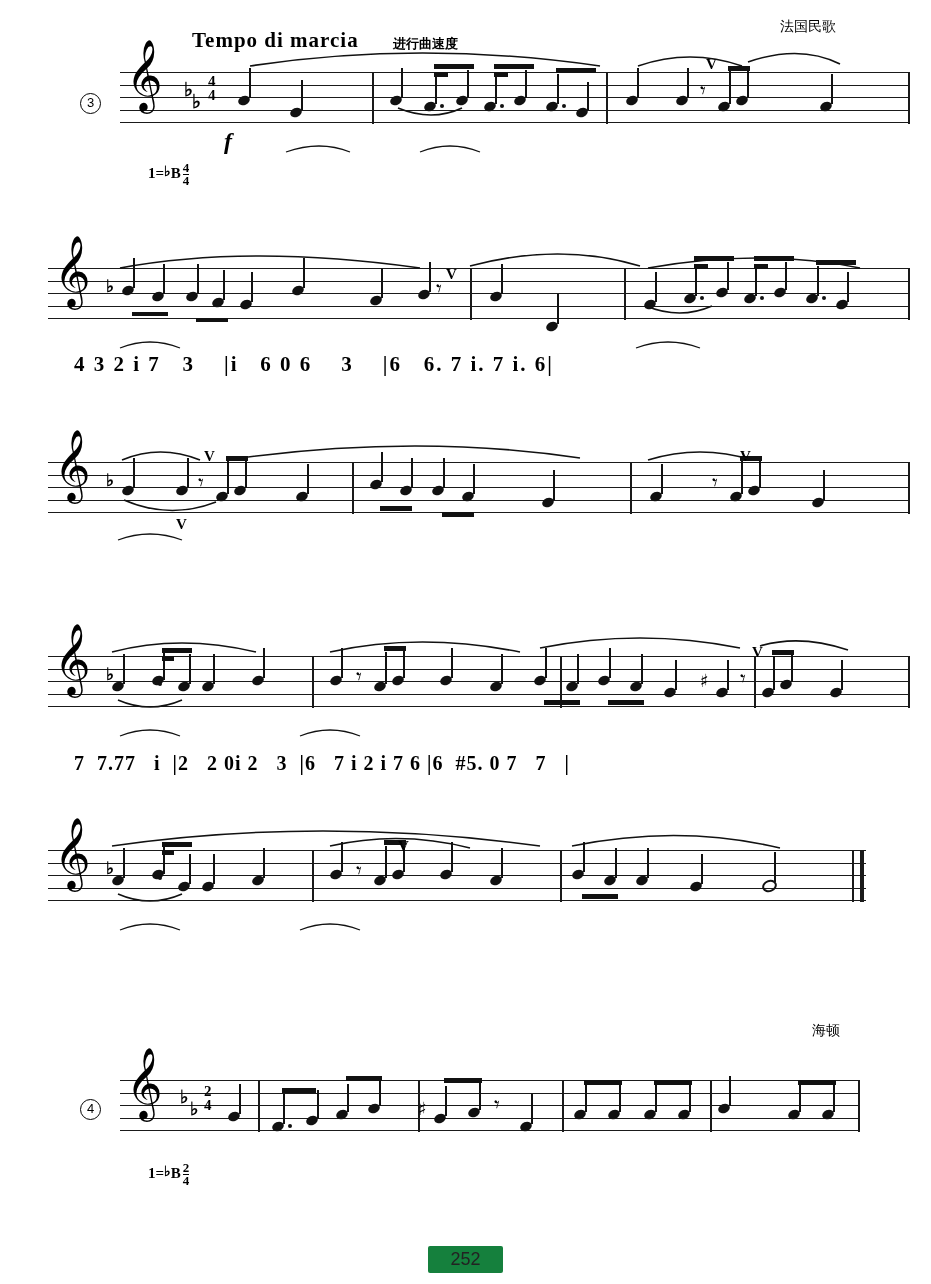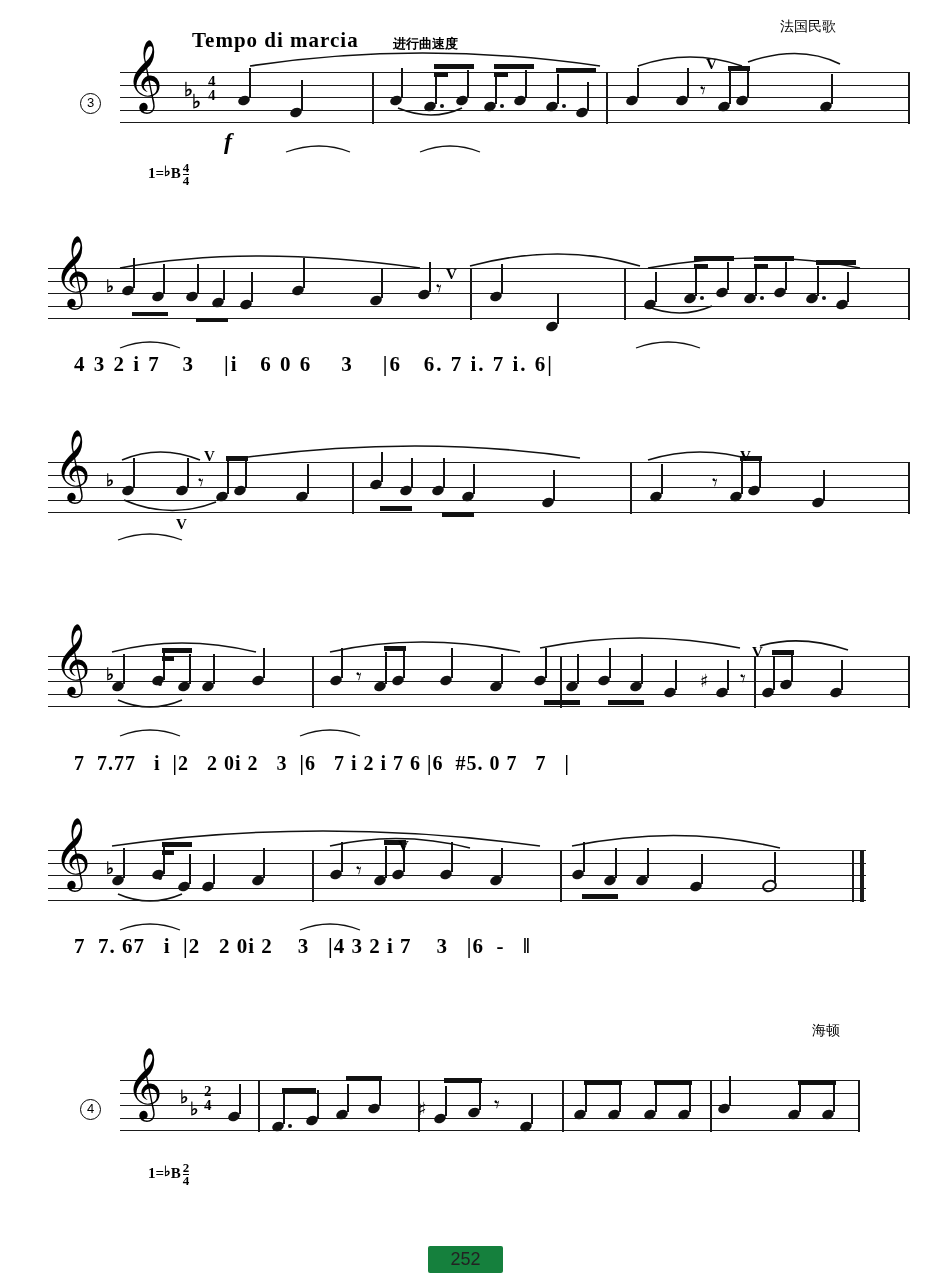--- a/index.html
+++ b/index.html
@@ -495,21 +495,20 @@
   <div class="nh" style="left:604px; top:876px;"></div>
   <div class="stem" style="left:615px; top:848px; height:30px;"></div>
   <div class="beam" style="left:582px; top:894px; width:36px;"></div>
   <div class="nh" style="left:636px; top:876px;"></div>
   <div class="stem" style="left:647px; top:848px; height:30px;"></div>
   <div class="nh" style="left:690px; top:882px;"></div>
   <div class="stem" style="left:701px; top:854px; height:30px;"></div>
   <div class="nh open" style="left:762px; top:880px;"></div>
   <div class="stem" style="left:774px; top:852px; height:30px;"></div>
 
-  <div class="jianpu" style="left:74px; top:934px; letter-spacing:1px;">7  7. 67   i  |2   2 0i 2    3   |4 3 2 i 7    3   |6  -   ‖</div>
 
   <div class="txt composer" style="left:812px; top:1022px;">海顿</div>
 
   <div class="txt song-num" style="left:80px; top:1098px;">
     <span class="circ">4</span>
   </div>
 
   <div class="txt keysig" style="left:148px; top:1162px;">
     <span>1=</span><span class="flat">♭</span><span>B</span><span class="frac"><span class="n" style="border-bottom:1.2px solid #000;">2</span><span class="d">4</span></span>
   </div>

